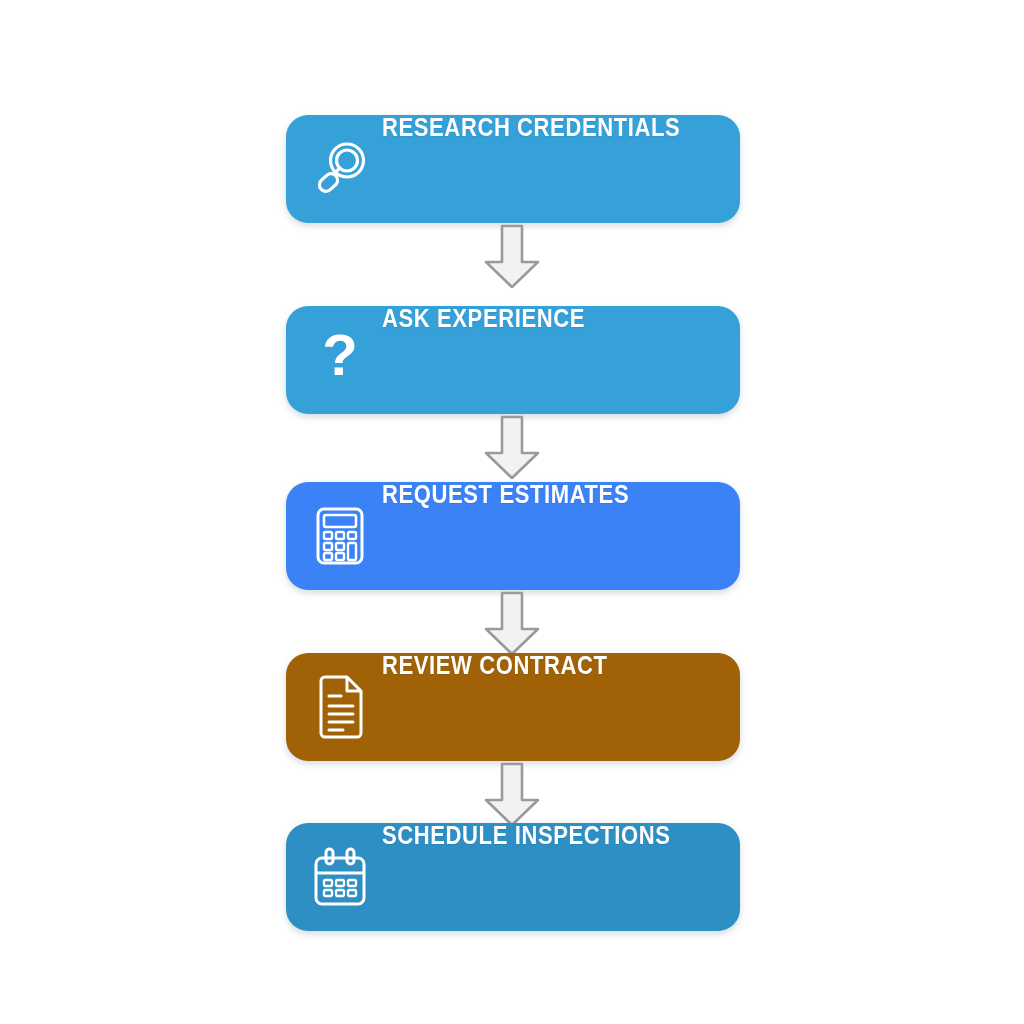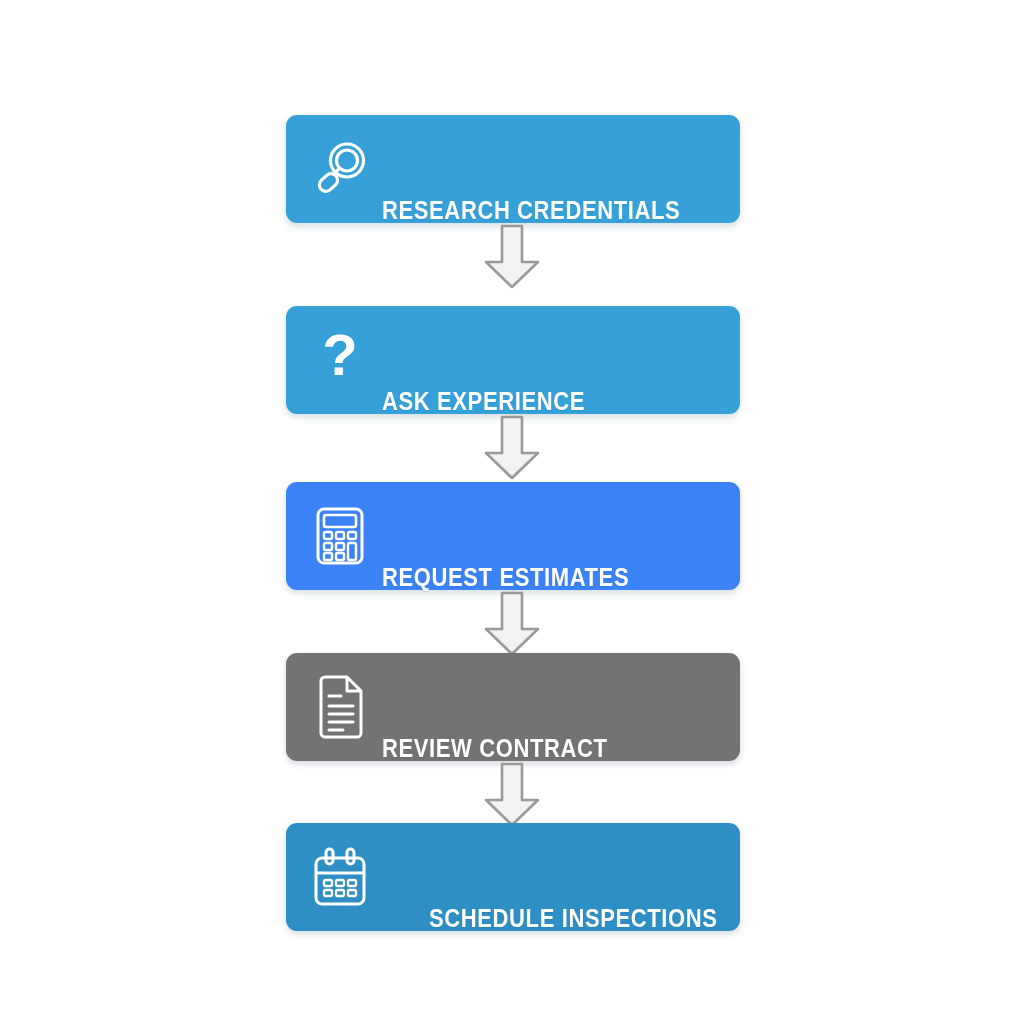--- a/index.html
+++ b/index.html
@@ -22,24 +22,24 @@
     display: flex;
     flex-direction: column;
     align-items: center;
   }
 
   .step-row {
     position: absolute;
     left: 286px;
     width: 454px;
     height: 108px;
-    border-radius: 11px;
+    border-radius: 22px;
     display: flex;
     flex-direction: row;
-    align-items: flex-end;
+    align-items: flex-start;
     box-sizing: border-box;
     box-shadow: 0 3px 7px rgba(60, 90, 115, 0.22);
   }
 
   .step-icon {
     width: 96px;
     min-width: 96px;
     height: 108px;
     display: flex;
     align-items: center;
@@ -144,42 +144,42 @@
     </div>
     <div class="step-label">REQUEST ESTIMATES</div>
   </div>
 
   <div class="arrow pos-arrow-2">
     <svg viewBox="0 0 62 66" xmlns="http://www.w3.org/2000/svg">
       <path d="M21 2 H41 V38 H57 L31 63 L5 38 H21 Z" fill="#f2f2f2" stroke="#9a9a9a" stroke-width="2.6" stroke-linejoin="round"></path>
     </svg>
   </div>
 
-  <div class="step-row pos-box-3" style="background:#737373;">
+  <div class="step-row pos-box-3" style="background:#a16207;">
     <div class="step-icon">
       <svg width="58" height="64" viewBox="0 0 58 64" fill="none" xmlns="http://www.w3.org/2000/svg">
         <path d="M10 6 A4 4 0 0 1 14 2 H36 L50 16 V58 A4 4 0 0 1 46 62 H14 A4 4 0 0 1 10 58 Z" stroke="#ffffff" stroke-width="3" fill="none" stroke-linejoin="round"></path>
         <path d="M36 2 V16 H50" stroke="#ffffff" stroke-width="3" fill="none" stroke-linejoin="round"></path>
         <line x1="18" y1="21" x2="30" y2="21" stroke="#ffffff" stroke-width="3" stroke-linecap="round"></line>
         <line x1="18" y1="31" x2="42" y2="31" stroke="#ffffff" stroke-width="3" stroke-linecap="round"></line>
         <line x1="18" y1="39" x2="42" y2="39" stroke="#ffffff" stroke-width="3" stroke-linecap="round"></line>
         <line x1="18" y1="47" x2="42" y2="47" stroke="#ffffff" stroke-width="3" stroke-linecap="round"></line>
         <line x1="18" y1="55" x2="32" y2="55" stroke="#ffffff" stroke-width="3" stroke-linecap="round"></line>
       </svg>
     </div>
     <div class="step-label">REVIEW CONTRACT</div>
   </div>
 
   <div class="arrow pos-arrow-3">
     <svg viewBox="0 0 62 66" xmlns="http://www.w3.org/2000/svg">
       <path d="M21 2 H41 V38 H57 L31 63 L5 38 H21 Z" fill="#f2f2f2" stroke="#9a9a9a" stroke-width="2.6" stroke-linejoin="round"></path>
     </svg>
   </div>
 
-  <div class="step-row pos-box-4" style="background:#2e8fc4;gap:47px;">
+  <div class="step-row pos-box-4" style="background:#2e8fc4;">
     <div class="step-icon">
       <svg width="62" height="62" viewBox="0 0 62 62" fill="none" xmlns="http://www.w3.org/2000/svg">
         <rect x="7" y="12" width="48" height="46" rx="6" stroke="#ffffff" stroke-width="3" fill="none"></rect>
         <line x1="7" y1="27" x2="55" y2="27" stroke="#ffffff" stroke-width="3"></line>
         <rect x="17" y="3" width="7" height="15" rx="3.5" stroke="#ffffff" stroke-width="3" fill="none"></rect>
         <rect x="38" y="3" width="7" height="15" rx="3.5" stroke="#ffffff" stroke-width="3" fill="none"></rect>
         <rect x="15" y="34" width="8" height="6" rx="1.5" stroke="#ffffff" stroke-width="2.3" fill="none"></rect>
         <rect x="27" y="34" width="8" height="6" rx="1.5" stroke="#ffffff" stroke-width="2.3" fill="none"></rect>
         <rect x="39" y="34" width="8" height="6" rx="1.5" stroke="#ffffff" stroke-width="2.3" fill="none"></rect>
         <rect x="15" y="44" width="8" height="6" rx="1.5" stroke="#ffffff" stroke-width="2.3" fill="none"></rect>

